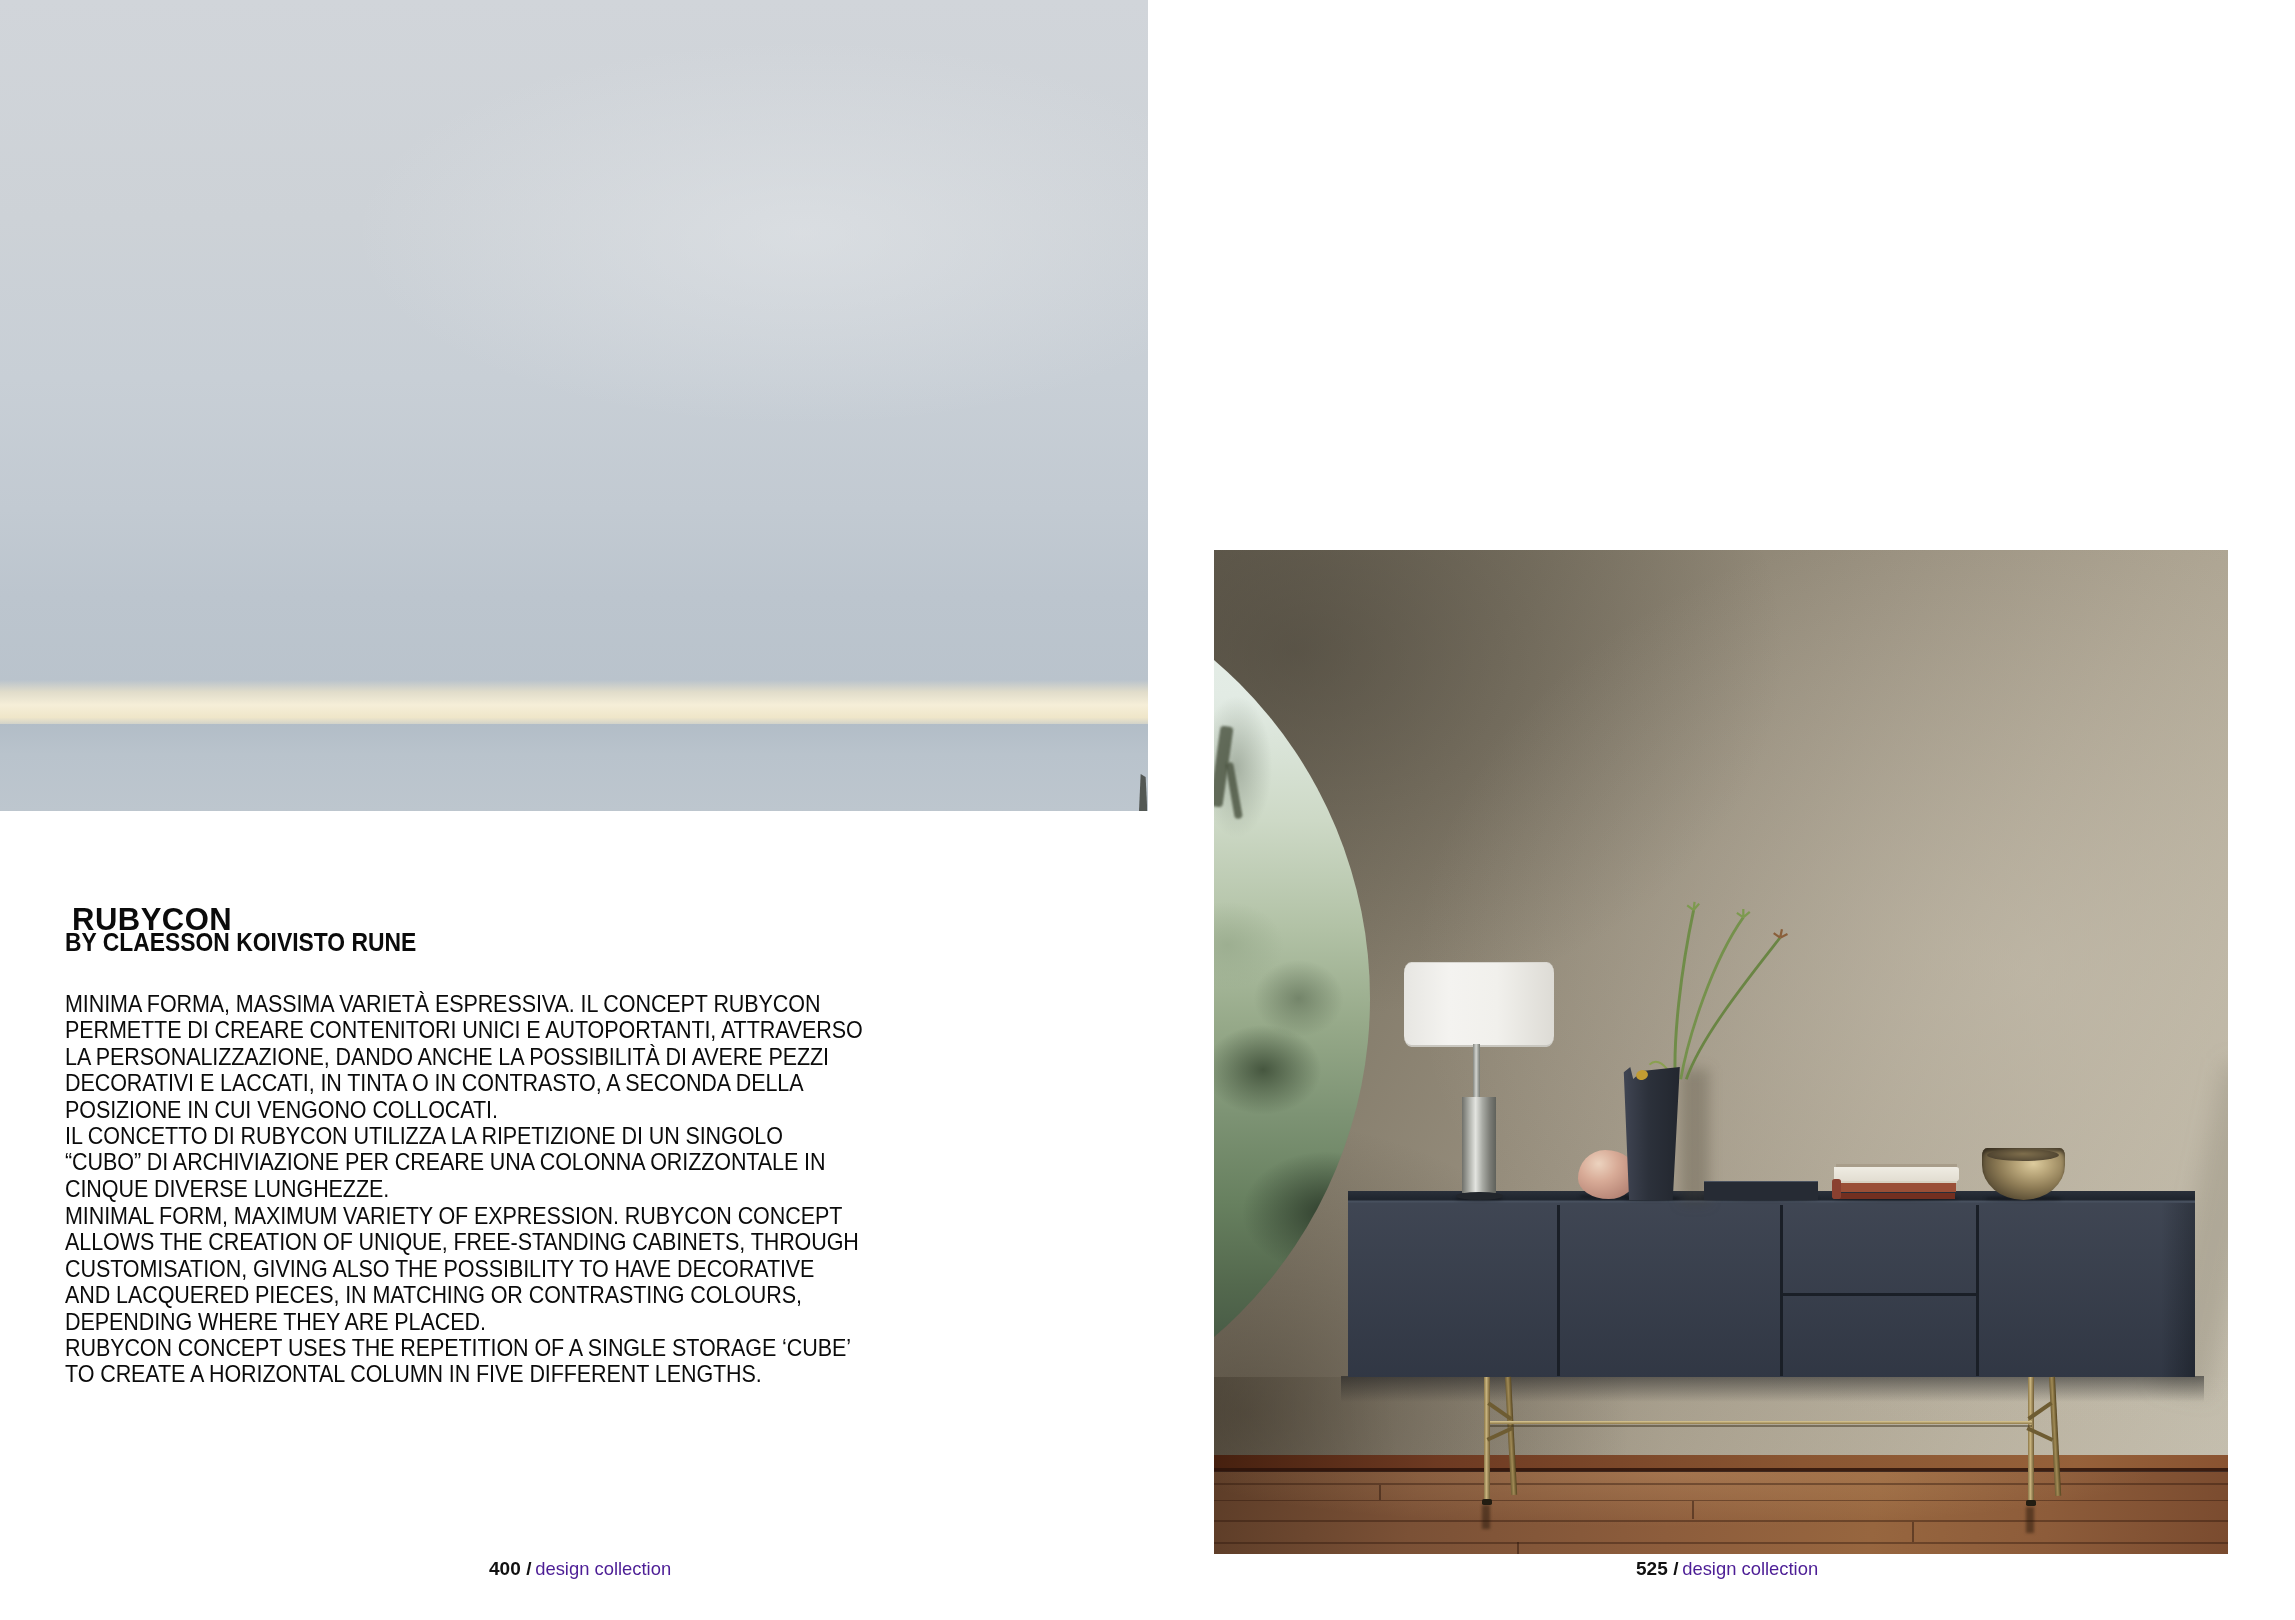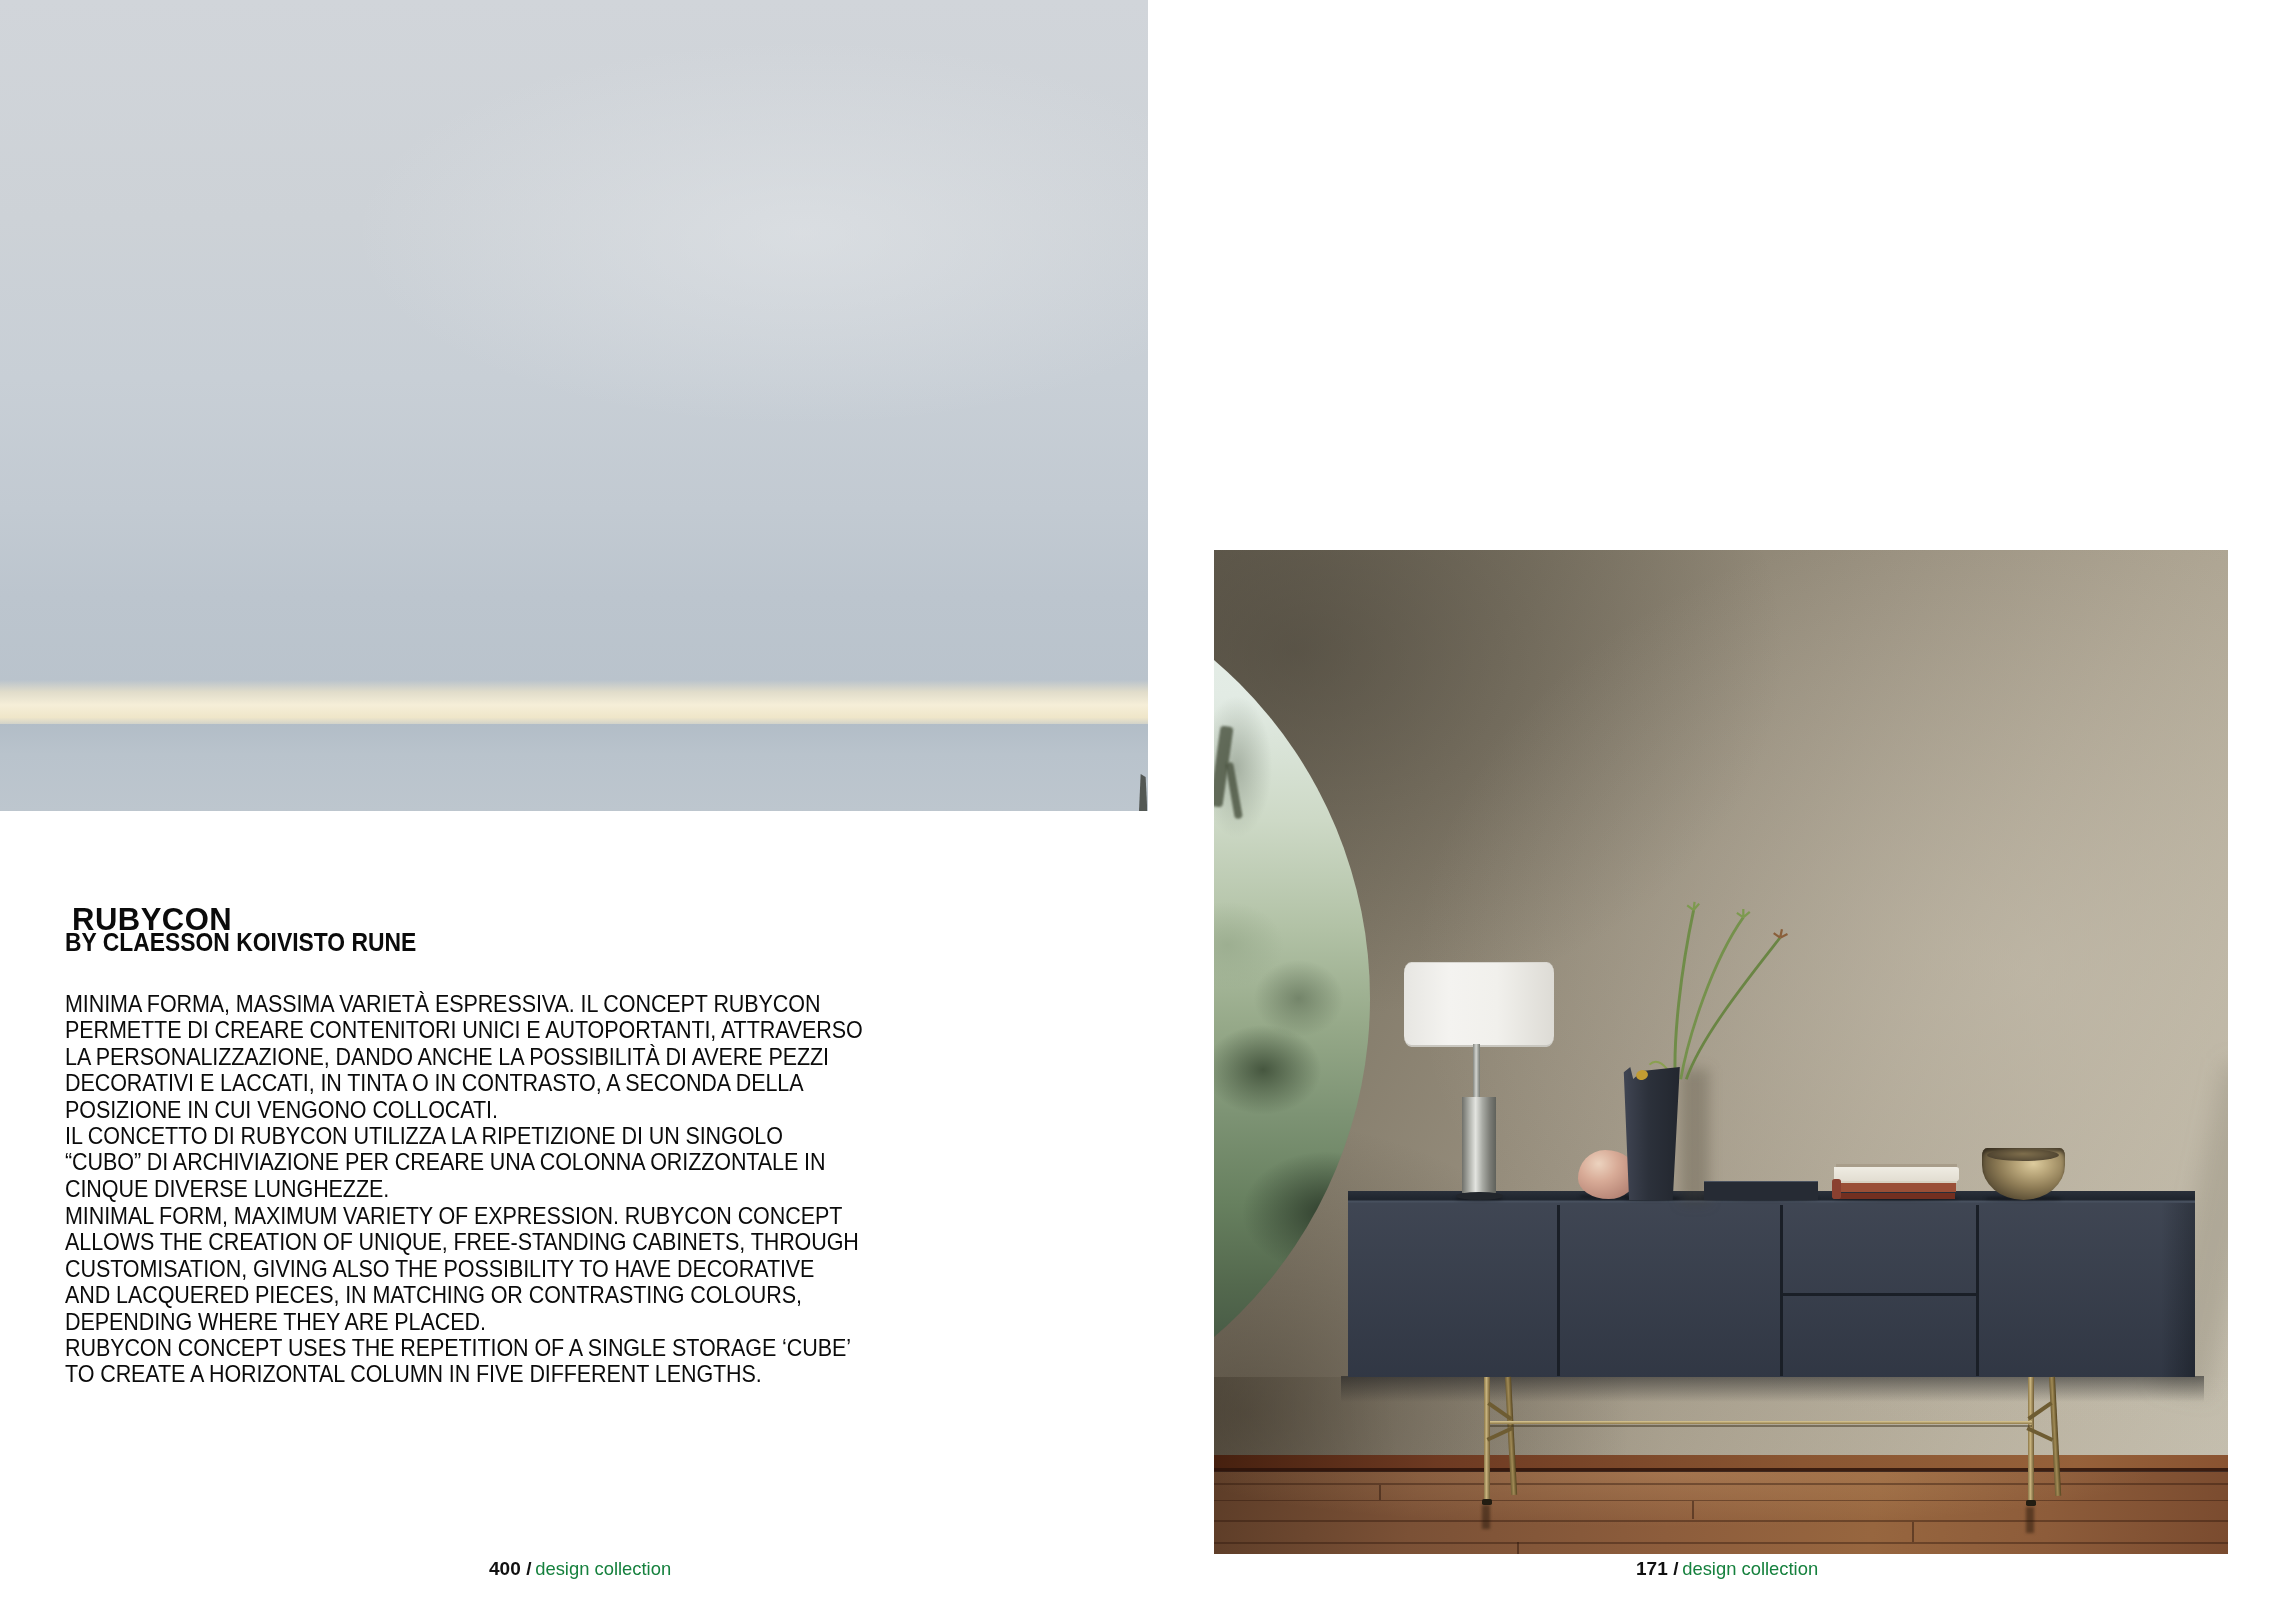--- a/index.html
+++ b/index.html
@@ -26,21 +26,21 @@
   .article-title{position:absolute;left:64px;top:894px;font-size:31px;font-weight:700;letter-spacing:0.5px;}
   .article-subtitle{position:absolute;left:65px;top:927px;font-size:26px;font-weight:700;transform:scaleX(.88);transform-origin:left top;white-space:nowrap;}
   .article-body{position:absolute;left:65px;width:1111px;font-size:23.4px;line-height:26.4px;
     white-space:pre-line;transform:scaleX(.92);transform-origin:left top;letter-spacing:-0.1px;}
   .body-it{top:991px;}
   .body-en{top:1203px;}
   
   .footer{position:absolute;top:1558px;font-size:18.4px;color:#242424;white-space:nowrap;}
   .footer .num{font-weight:700;font-size:19px;color:#111;}
   .footer .slash{font-weight:700;font-size:19px;margin:0 3.7px 0 5.5px;color:#111;}
-  .footer .lbl{font-weight:400;color:#15803d;}
+  .footer .lbl{font-weight:400;color:#4c1d95;}
   .footer-left{left:489px;}
   .footer-right{left:1636px;}
   
   .interior{position:absolute;left:1214px;top:550px;width:1014px;height:1004px;overflow:hidden;}
   .wall{position:absolute;inset:0;
     background:
       radial-gradient(872px 661px at 80% 42%, rgba(202,195,179,0.5), rgba(202,195,179,0) 70%),
       radial-gradient(624px 478px at 3% 86%, rgba(46,38,28,0.5), rgba(46,38,28,0) 62%),
       radial-gradient(753px 569px at 8% 10%, rgba(50,46,38,0.42), rgba(50,46,38,0) 65%),
       linear-gradient(118deg,var(--wall_dark,#6e6758) 0%,#837b6a 22%,#9a9180 45%,#aba290 62%,#bab2a0 80%,var(--wall_light,#c6c0b0) 100%);
@@ -244,17 +244,17 @@
     </div>
 
     <div class="metal-bowl"></div>
     <div class="bowl-rim"></div>
   </div>
 
   <div class="footer footer-left">
     <span class="num">400</span><span class="slash">/</span><span class="lbl">design collection</span>
   </div>
   <div class="footer footer-right">
-    <span class="num">171</span><span class="slash">/</span><span class="lbl">design collection</span>
+    <span class="num">525</span><span class="slash">/</span><span class="lbl">design collection</span>
   </div>
 
 </div>
 
 
 </body></html>

